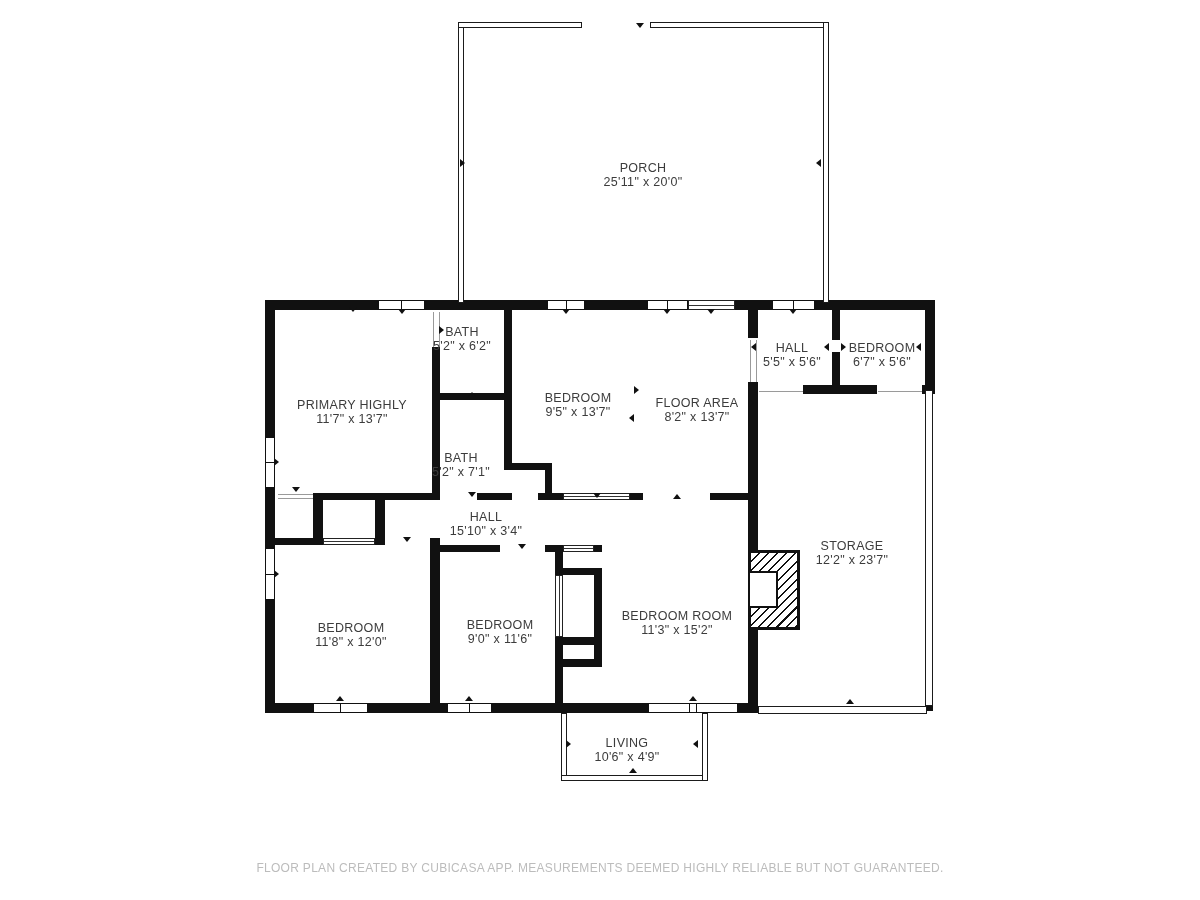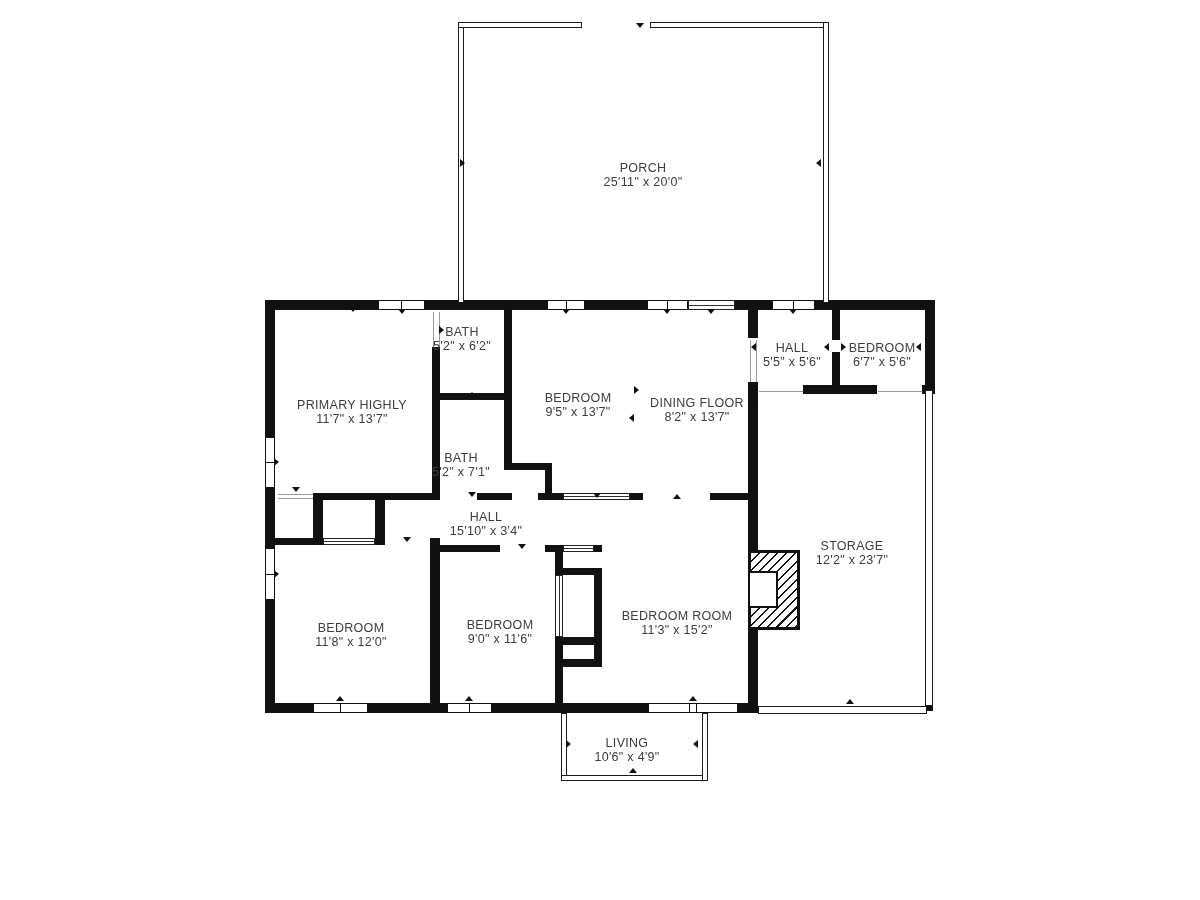--- a/index.html
+++ b/index.html
@@ -23,20 +23,21 @@
   .room-label{position:absolute;transform:translateX(-50%);text-align:center;color:#3c3c3c;
     font-size:12.5px;line-height:14px;letter-spacing:0.3px;white-space:nowrap;}
   .room-label .dims{display:block;}
   #footer-note{position:absolute;left:600px;top:861px;transform:translateX(-50%);
     color:#bcbcbc;font-size:12px;letter-spacing:0.3px;white-space:nowrap;}
 </style>
 </head>
 <body>
 
 <div id="stage">
+  <div id="footer-note">FLOOR PLAN CREATED BY CUBICASA APP. MEASUREMENTS DEEMED HIGHLY RELIABLE BUT NOT GUARANTEED.</div>
 <div class="wall" style="position: absolute; left: 265px; top: 300px; width: 115px; height: 10px;"></div>
     <div class="wall" style="position: absolute; left: 425px; top: 300px; width: 122px; height: 10px;"></div>
     <div class="wall" style="position: absolute; left: 585px; top: 300px; width: 62px; height: 10px;"></div>
     <div class="wall" style="position: absolute; left: 735px; top: 300px; width: 37px; height: 10px;"></div>
     <div class="wall" style="position: absolute; left: 815px; top: 300px; width: 120px; height: 10px;"></div>
     <div class="wall" style="position: absolute; left: 265px; top: 300px; width: 10px; height: 137px;"></div>
     <div class="wall" style="position: absolute; left: 265px; top: 488px; width: 10px; height: 60px;"></div>
     <div class="wall" style="position: absolute; left: 265px; top: 600px; width: 10px; height: 113px;"></div>
     <div class="wall" style="position: absolute; left: 265px; top: 703px; width: 48px; height: 10px;"></div>
     <div class="wall" style="position: absolute; left: 368px; top: 703px; width: 79px; height: 10px;"></div>
@@ -171,21 +172,21 @@
     <div class="tick up" style="left: 673px; top: 494px;"></div>
     <div class="tick down" style="left: 518px; top: 544px;"></div>
     <div class="tick up" style="left: 468px; top: 392px;"></div>
     <div class="tick right" style="left: 439px; top: 326px;"></div>
     <div class="tick down" style="left: 292px; top: 487px;"></div>
     <div class="tick down" style="left: 403px; top: 537px;"></div>
     <div class="room-label" style="left: 643px; top: 161px;"><span class="name">PORCH</span><span class="dims">25'11" x 20'0"</span></div>
     <div class="room-label" style="left: 462px; top: 325px;"><span class="name">BATH</span><span class="dims">5'2" x 6'2"</span></div>
     <div class="room-label" style="left: 352px; top: 398px;"><span class="name">PRIMARY HIGHLY</span><span class="dims">11'7" x 13'7"</span></div>
     <div class="room-label" style="left: 578px; top: 391px;"><span class="name">BEDROOM</span><span class="dims">9'5" x 13'7"</span></div>
-    <div class="room-label" style="left: 697px; top: 396px;"><span class="name">DINING FLOOR</span><span class="dims">8'2" x 13'7"</span></div>
+    <div class="room-label" style="left: 697px; top: 396px;"><span class="name">FLOOR AREA</span><span class="dims">8'2" x 13'7"</span></div>
     <div class="room-label" style="left: 792px; top: 341px;"><span class="name">HALL</span><span class="dims">5'5" x 5'6"</span></div>
     <div class="room-label" style="left: 882px; top: 341px;"><span class="name">BEDROOM</span><span class="dims">6'7" x 5'6"</span></div>
     <div class="room-label" style="left: 461px; top: 451px;"><span class="name">BATH</span><span class="dims">5'2" x 7'1"</span></div>
     <div class="room-label" style="left: 486px; top: 510px;"><span class="name">HALL</span><span class="dims">15'10" x 3'4"</span></div>
     <div class="room-label" style="left: 852px; top: 539px;"><span class="name">STORAGE</span><span class="dims">12'2" x 23'7"</span></div>
     <div class="room-label" style="left: 351px; top: 621px;"><span class="name">BEDROOM</span><span class="dims">11'8" x 12'0"</span></div>
     <div class="room-label" style="left: 500px; top: 618px;"><span class="name">BEDROOM</span><span class="dims">9'0" x 11'6"</span></div>
     <div class="room-label" style="left: 677px; top: 609px;"><span class="name">BEDROOM ROOM</span><span class="dims">11'3" x 15'2"</span></div>
     <div class="room-label" style="left: 627px; top: 736px;"><span class="name">LIVING</span><span class="dims">10'6" x 4'9"</span></div>
   </div>

